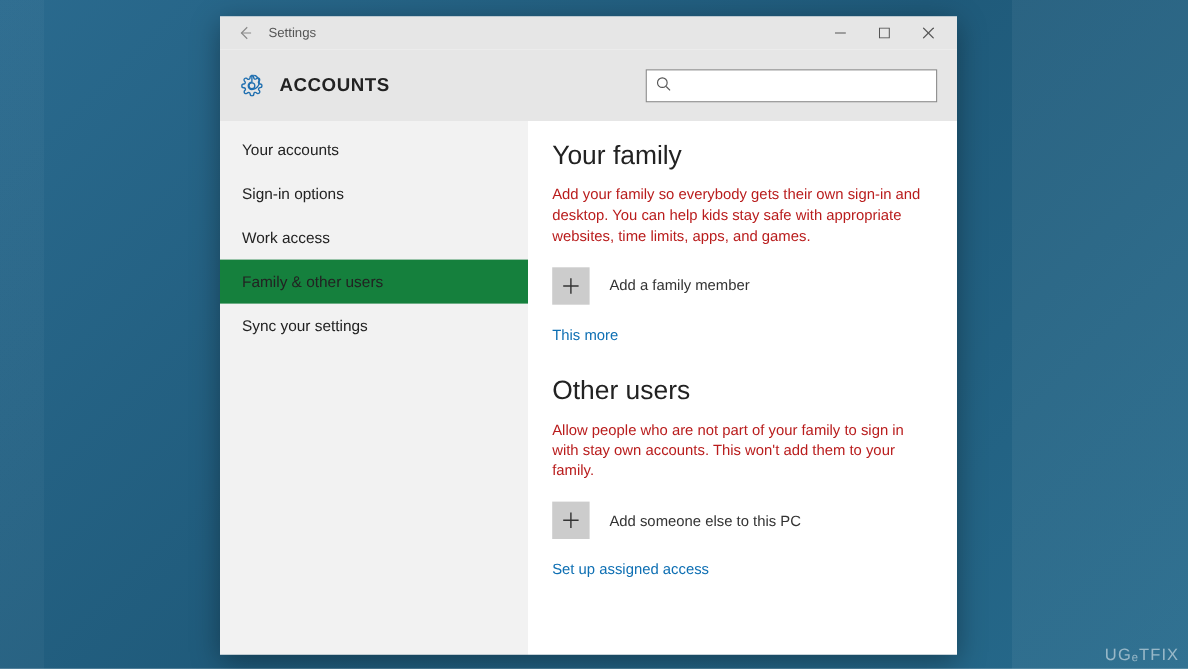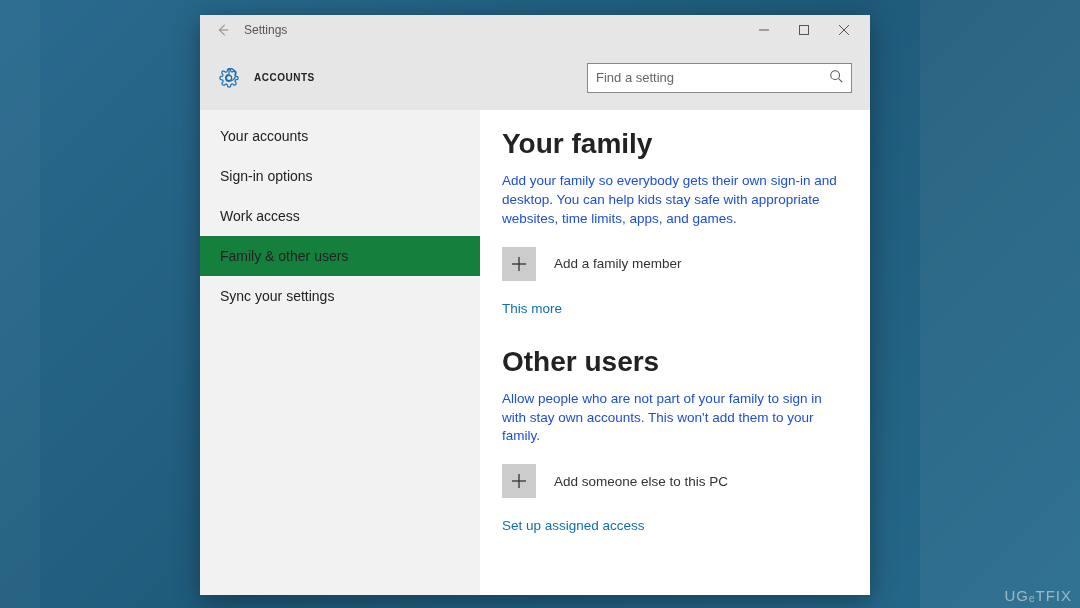--- a/index.html
+++ b/index.html
@@ -68,21 +68,21 @@
   }
   .header .gear {
     width: 22px;
     height: 22px;
     color: #1f6fb0;
     display: flex;
     align-items: center;
     justify-content: center;
   }
   .header .section-title {
-    font-size: 10px;
+    font-size: 17px;
     font-weight: 600;
     letter-spacing: 0.5px;
     color: #222;
   }
   .header .spacer { flex: 1; }
   .searchbox {
     width: 265px;
     height: 30px;
     border: 1px solid #888;
     background: #fff;
@@ -124,29 +124,29 @@
   }
   .content {
     flex: 1;
     background: #fff;
     padding: 18px 22px 10px 22px;
     overflow: hidden;
     font-size: 13.5px;
     color: #333;
   }
   .content h2 {
-    font-size: 28px;
-    font-weight: 700;
+    font-size: 24px;
+    font-weight: 400;
     color: #222;
     margin-bottom: 12px;
   }
   .content p {
     line-height: 1.4;
     margin-bottom: 18px;
-    color: #1d4ed8;
+    color: #b91c1c;
   }
   .add-row {
     display: flex;
     align-items: center;
     gap: 18px;
     margin-bottom: 20px;
   }
   .add-btn {
     width: 34px;
     height: 34px;
@@ -212,21 +212,20 @@
     <div class="gear">
       <svg width="20" height="20" viewBox="0 0 24 24">
         <path fill="none" stroke="#1f6fb0" stroke-width="1.5" d="M12 8a4 4 0 100 8 4 4 0 000-16zm0 0"></path>
         <path fill="none" stroke="#1f6fb0" stroke-width="1.5" d="M19.4 15a1.7 1.7 0 00.3 1.8l.1.1a2 2 0 11-2.8 2.8l-.1-.1a1.7 1.7 0 00-1.8-.3 1.7 1.7 0 00-1 1.5V21a2 2 0 11-4 0v-.1a1.7 1.7 0 00-1-1.5 1.7 1.7 0 00-1.8.3l-.1.1a2 2 0 11-2.8-2.8l.1-.1a1.7 1.7 0 00.3-1.8 1.7 1.7 0 00-1.5-1H3a2 2 0 110-4h.1a1.7 1.7 0 001.5-1 1.7 1.7 0 00-.3-1.8l-.1-.1a2 2 0 112.8-2.8l.1.1a1.7 1.7 0 001.8.3h.1a1.7 1.7 0 001-1.5V3a2 2 0 114 0v.1a1.7 1.7 0 001 1.5 1.7 1.7 0 001.8-.3l.1-.1a2 2 0 112.8 2.8l-.1.1a1.7 1.7 0 00-.3 1.8v.1a1.7 1.7 0 001.5 1H21a2 2 0 110 4h-.1a1.7 1.7 0 00-1.5 1z"></path>
         <circle cx="12" cy="12" r="3.2" fill="none" stroke="#1f6fb0" stroke-width="1.5"></circle>
       </svg>
     </div>
     <div class="section-title">ACCOUNTS</div>
     <div class="spacer"></div>
     <div class="searchbox">
-      <input type="text" placeholder="Find a setting" style="">
       <span class="search-icon">
         <svg width="14" height="14" viewBox="0 0 16 16">
             <circle cx="7" cy="7" r="5" stroke="#555" stroke-width="1.2" fill="none"></circle>
             <line x1="11" y1="11" x2="15" y2="15" stroke="#555" stroke-width="1.2"></line>
           </svg>
       </span>
     </div>
   </div>
 
   <div class="body">

